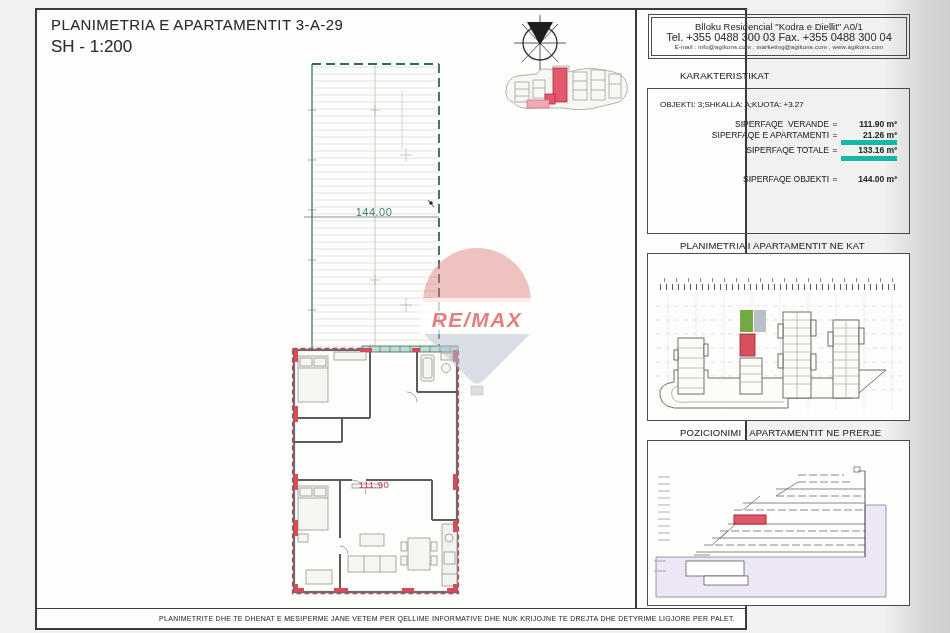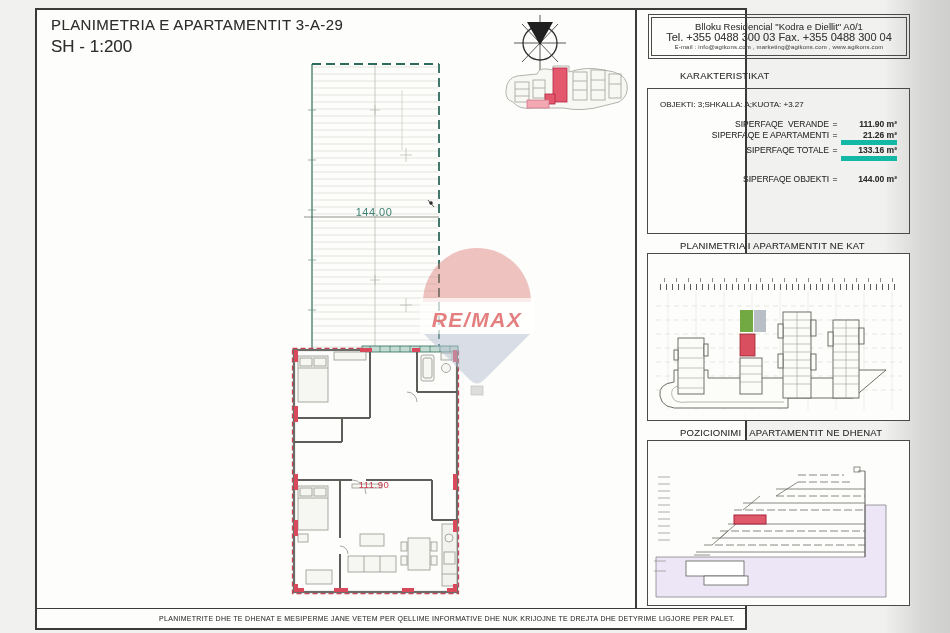--- a/index.html
+++ b/index.html
@@ -265,21 +265,21 @@
             <path d="M185,74 h26 M185,82 h26 M185,90 h26 M185,98 h26 M185,106 h26 M185,114 h26 M185,122 h26 M185,130 h26 M198,66 v78" stroke="#8a8a84" stroke-width="0.5"></path>
             <rect x="180" y="78" width="5" height="14"></rect>
               <rect x="211" y="74" width="5" height="16"></rect>
           </g>
           <rect x="92" y="56" width="13" height="22" fill="#72a943"></rect>
           <rect x="106" y="56" width="12" height="22" fill="#b9bfc6"></rect>
           <rect x="92" y="80" width="15" height="22" fill="#d94f5f" stroke="#9c2330" stroke-width="0.8"></rect>
         </svg>
       </div>
 
-      <div class="sec-label txt" style="top:417px">POZICIONIMI I APARTAMENTIT NE DHENAT</div>
+      <div class="sec-label txt" style="top:417px">POZICIONIMI I APARTAMENTIT NE PRERJE</div>
 
       <div class="draw-box prerje-box">
         <svg width="261" height="164" viewBox="0 0 261 164">
           <path d="M8,116 L8,156 L238,156 L238,64 L217,64 L217,116 Z" fill="#ece6f6" stroke="#86868a" stroke-width="0.8"></path>
           <rect x="38" y="120" width="58" height="15" fill="#ffffff" stroke="#5f5f5b" stroke-width="0.8"></rect>
           <rect x="56" y="135" width="44" height="9" fill="#ffffff" stroke="#5f5f5b" stroke-width="0.8"></rect>
           <line x1="46" y1="114" x2="62" y2="114" stroke="#5f5f5b" stroke-width="0.7"></line>
           <g stroke="#6a6a66" stroke-width="0.8">
             <line x1="150" y1="34" x2="196" y2="34" stroke-dasharray="8 3"></line>
             <line x1="150" y1="41" x2="202" y2="41" stroke-dasharray="8 3"></line>

